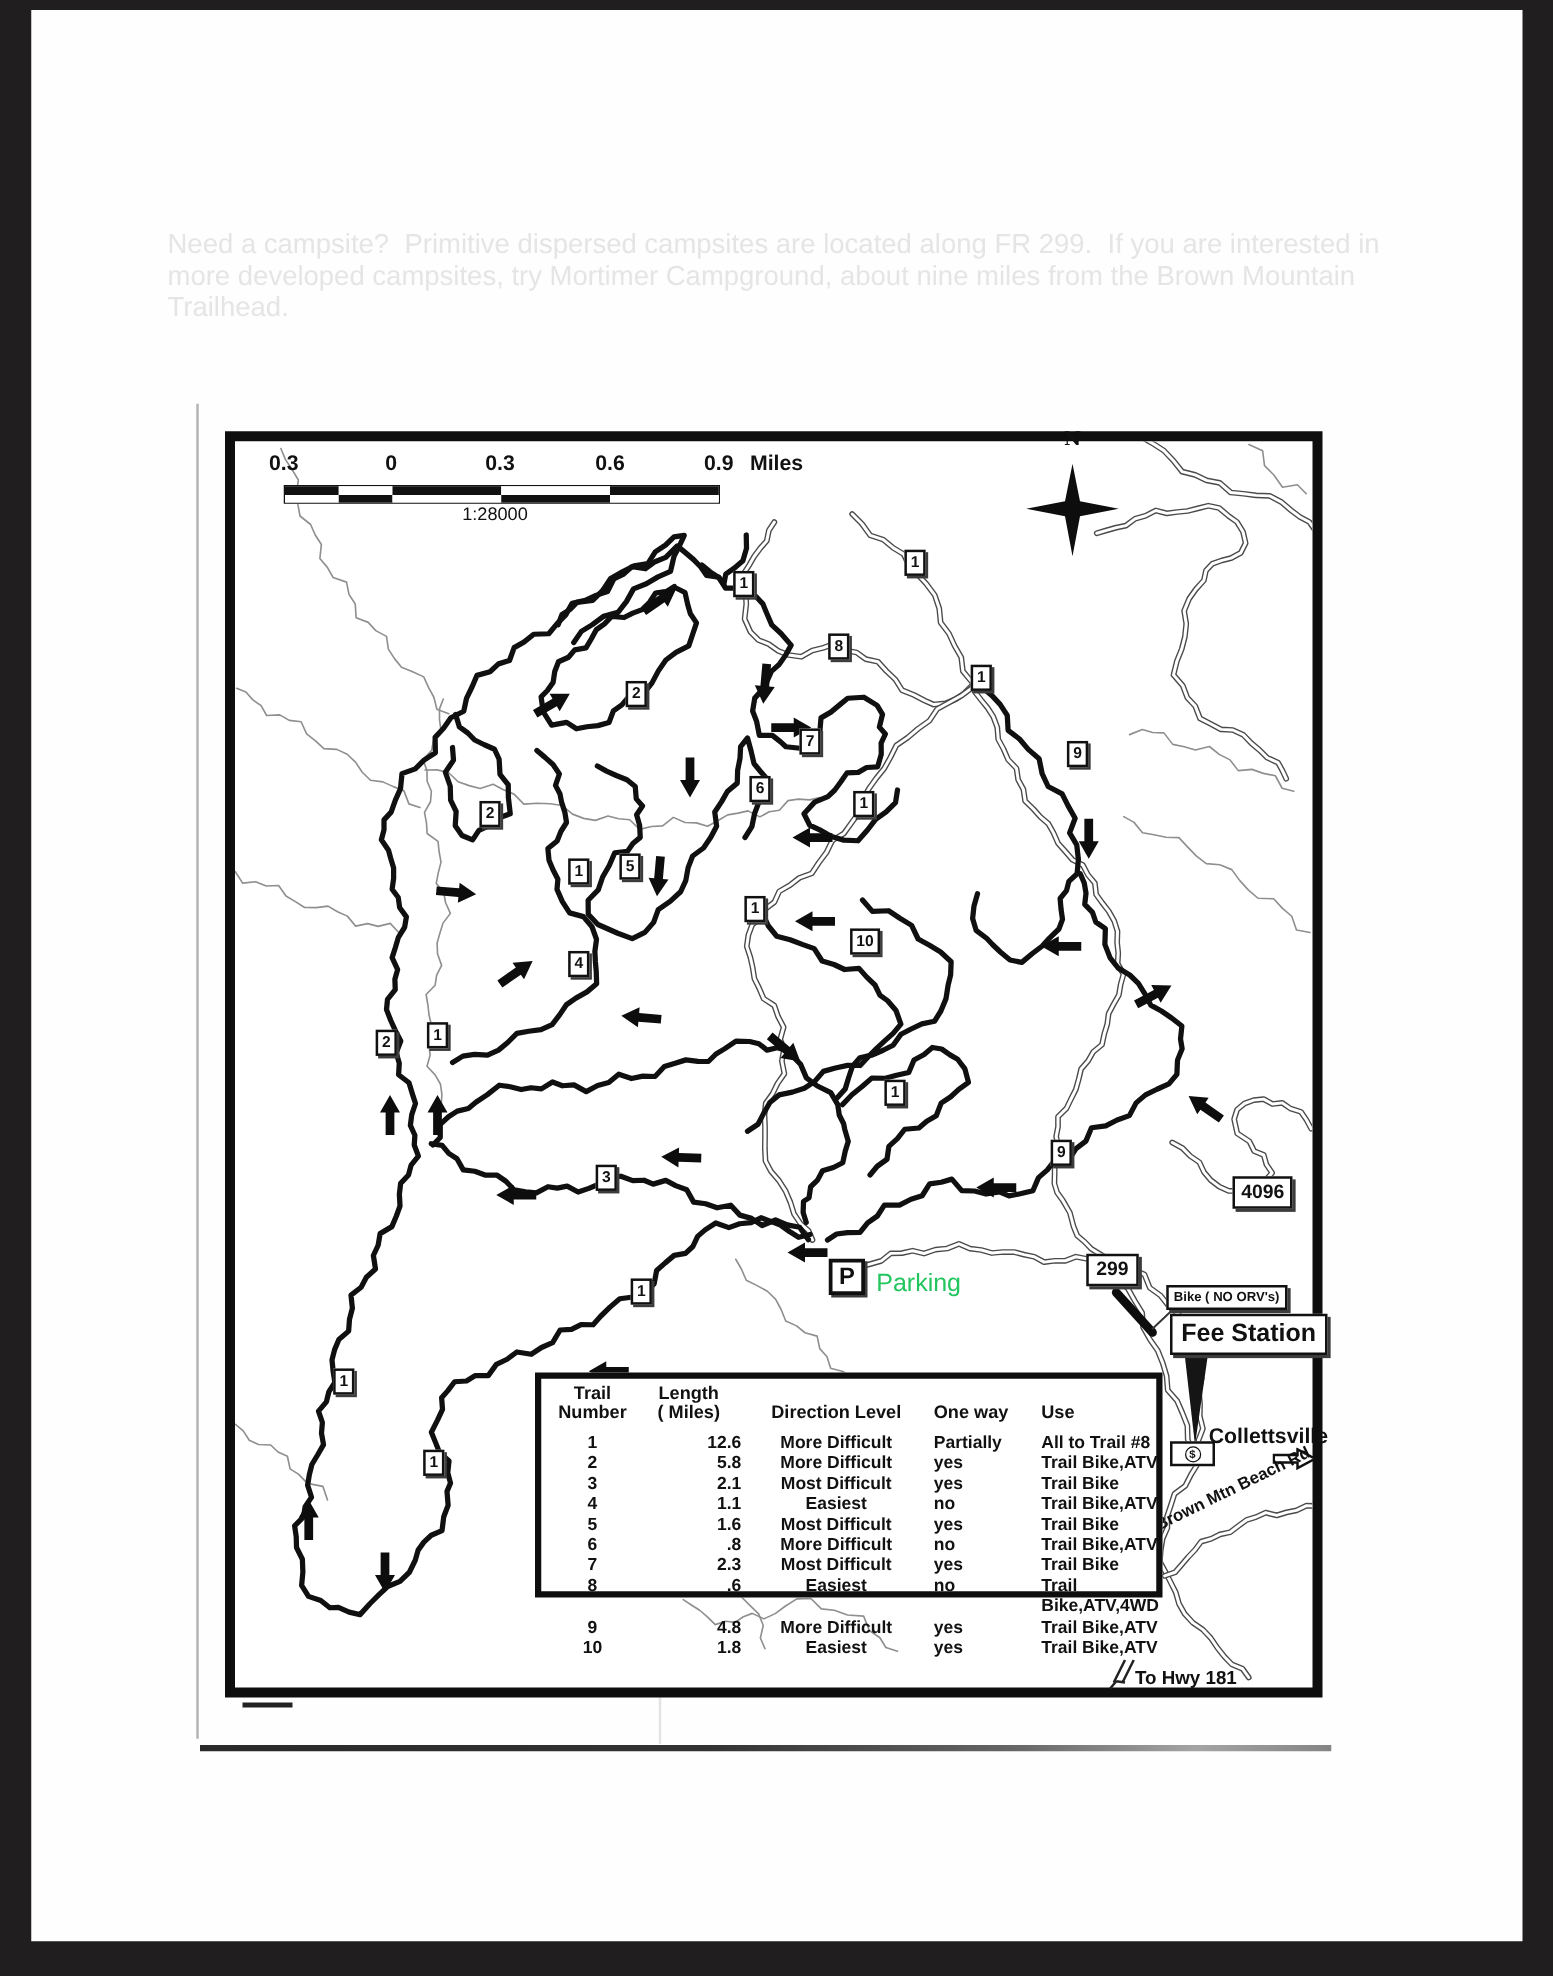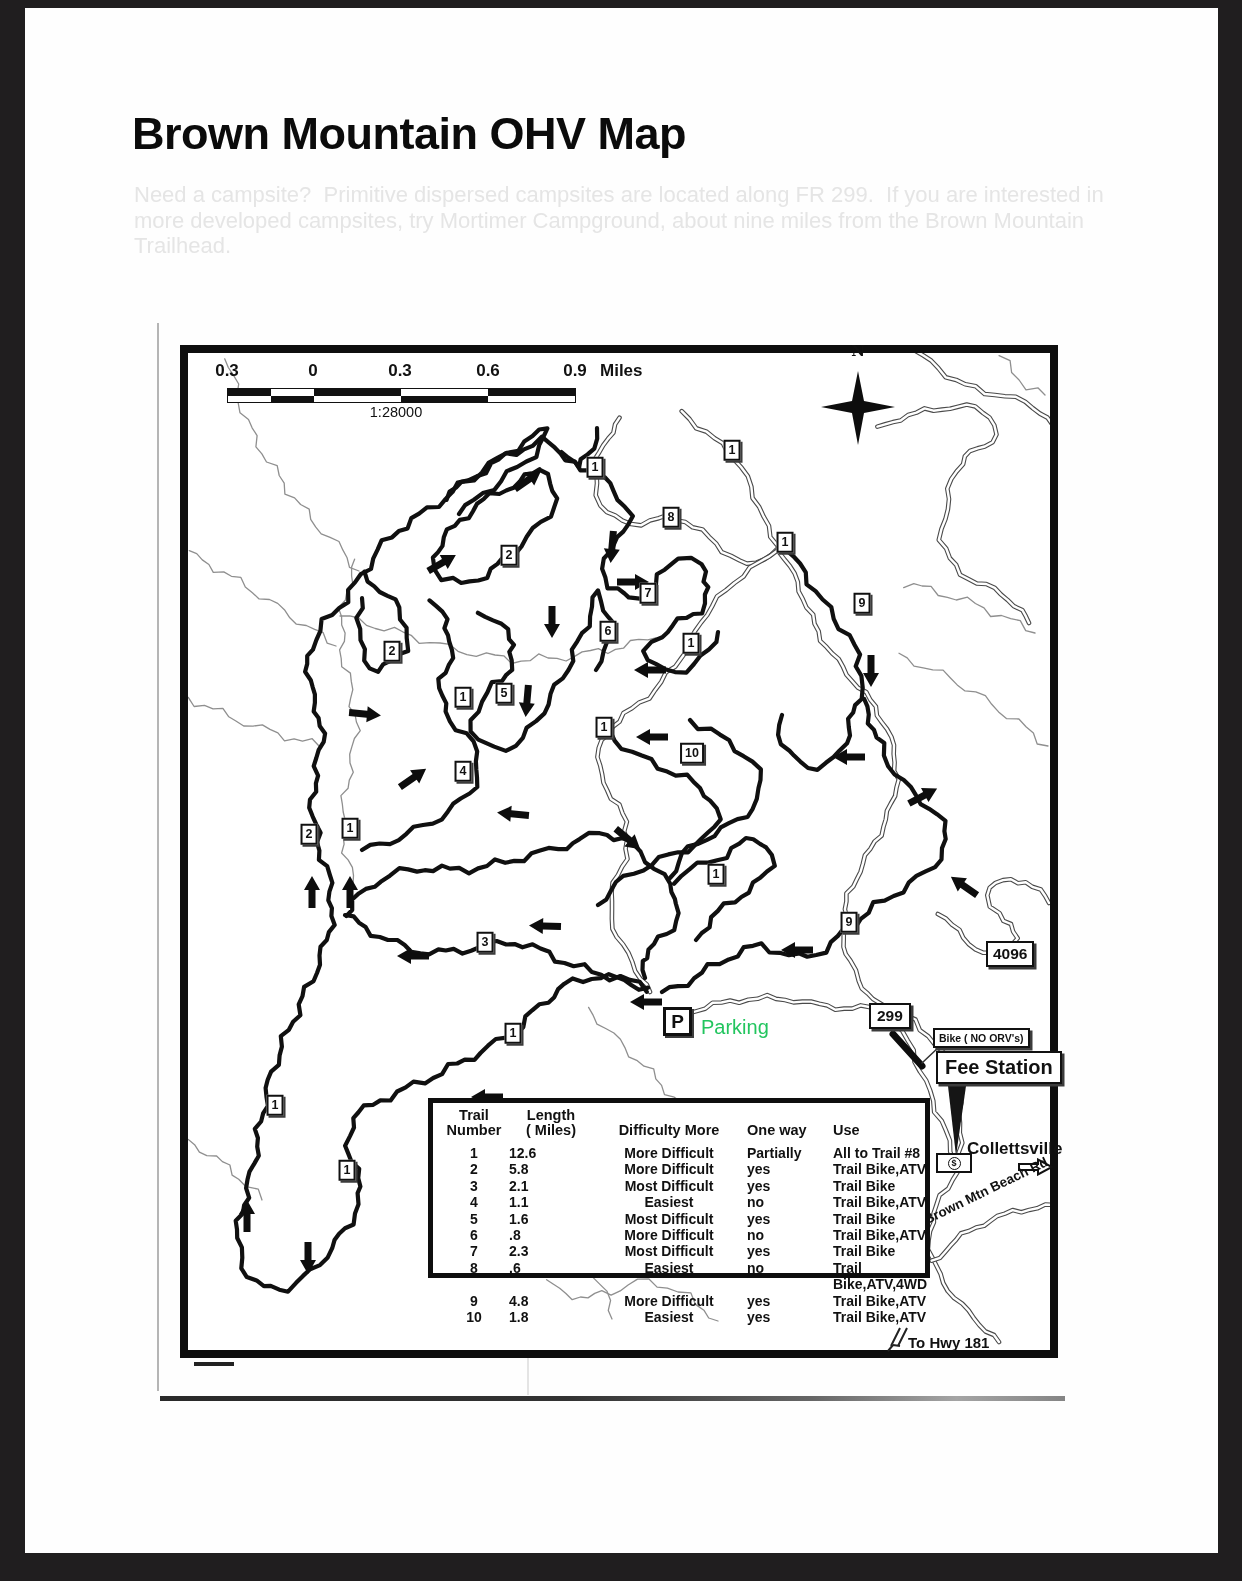--- a/index.html
+++ b/index.html
@@ -65,29 +65,28 @@
   .tohwy-icon{position:absolute;left:884px;top:1326px;}
   
   .ttable{position:absolute;left:428px;top:1098px;width:502px;height:180px;border:5px solid #0e0e0e;
           background:#fff;box-sizing:border-box;padding:5px 4px 0 6px;}
   .tgrid{display:grid;grid-template-columns:70px 84px 152px 86px auto;}
   .thead{align-items:end;font-weight:700;font-size:14.5px;line-height:15px;}
   .thead .c1,.thead .c2{text-align:center;}
   .thead .c3{text-align:center;}
   .trows{margin-top:7px;font-weight:700;font-size:14px;line-height:16.4px;}
   .trow{display:contents;}
-  .c1{text-align:center;} .c2{text-align:left;} .c3{text-align:center;} .c4{padding-left:2px;} .c5{padding-left:2px;}
+  .c1{text-align:center;} .c2{text-align:right;} .c3{text-align:center;} .c4{padding-left:2px;} .c5{padding-left:2px;}
 </style>
 </head>
 <body>
 
 <div class="stage">
   <div class="paper"></div>
 
-  <h1 class="title">Brown Mountain OHV Map</h1>
   <p class="intro">Need a campsite?  Primitive dispersed campsites are located along FR 299.  If you are interested in more developed campsites, try Mortimer Campground, about nine miles from the Brown Mountain Trailhead.</p>
 
   <div class="scanline-left"></div>
   <div class="crease"></div>
 
   <div class="map-frame">
     <svg id="mapsvg" viewBox="188 353 862 997" preserveAspectRatio="none">
         <path d="M224.7 358.8L228.3 367.5L233.7 375.7L238.7 384.0L237.2 393.9L238.3 403.5L240.0 412.8L248.5 419.6L252.1 427.8L257.1 435.6L255.9 446.8L261.9 453.9L266.5 462.0L277.2 465.7L279.2 475.5L284.2 483.2L284.9 494.2L294.6 497.9L300.6 504.5L309.2 509.1L310.7 519.3L315.6 526.9L321.2 533.8L330.1 537.4L339.0 541.5L342.8 549.9L347.1 557.8L349.5 567.4L359.0 571.0" fill="none" stroke="#8f8f8f" stroke-width="1.3" stroke-linejoin="round" stroke-linecap="round"></path>
         <path d="M189.3 550.6L196.7 553.6L202.3 559.9L208.9 564.5L213.3 572.4L223.8 571.9L231.4 576.3L240.9 577.4L245.3 587.1L252.4 592.7L259.1 598.9L269.5 599.5L277.7 603.4L284.4 609.7L289.8 617.8L296.4 624.2L306.3 625.5L314.7 629.3L323.2 632.7L327.1 643.1L336.0 646.0" fill="none" stroke="#8f8f8f" stroke-width="1.3" stroke-linejoin="round" stroke-linecap="round"></path>
         <path d="M188.3 697.4L194.1 706.5L204.5 705.4L213.0 708.8L222.9 708.4L228.8 716.8L236.3 721.3L243.7 726.0L253.0 726.1L262.4 724.9L270.0 729.4L277.9 732.9L284.5 740.9L294.1 738.9L302.5 741.1L312.2 738.7L319.0 746.0" fill="none" stroke="#8f8f8f" stroke-width="1.3" stroke-linejoin="round" stroke-linecap="round"></path>
@@ -246,21 +245,21 @@
     <div class="tgrid thead">
       <div class="c1">
         <div>Trail</div>
           <div>Number</div>
       </div>
       <div class="c2">
         <div>Length</div>
           <div>( Miles)</div>
       </div>
       <div class="c3">
-        <div>Difficulty More</div>
+        <div>Direction Level</div>
       </div>
       <div class="c4">
         <div>One way</div>
       </div>
       <div class="c5">
         <div>Use</div>
       </div>
     </div>
     <div class="tgrid trows" id="trows">
         <div class="trow"><div class="c1">1</div><div class="c2">12.6</div><div class="c3">More Difficult</div><div class="c4">Partially</div><div class="c5">All to Trail #8</div></div>

